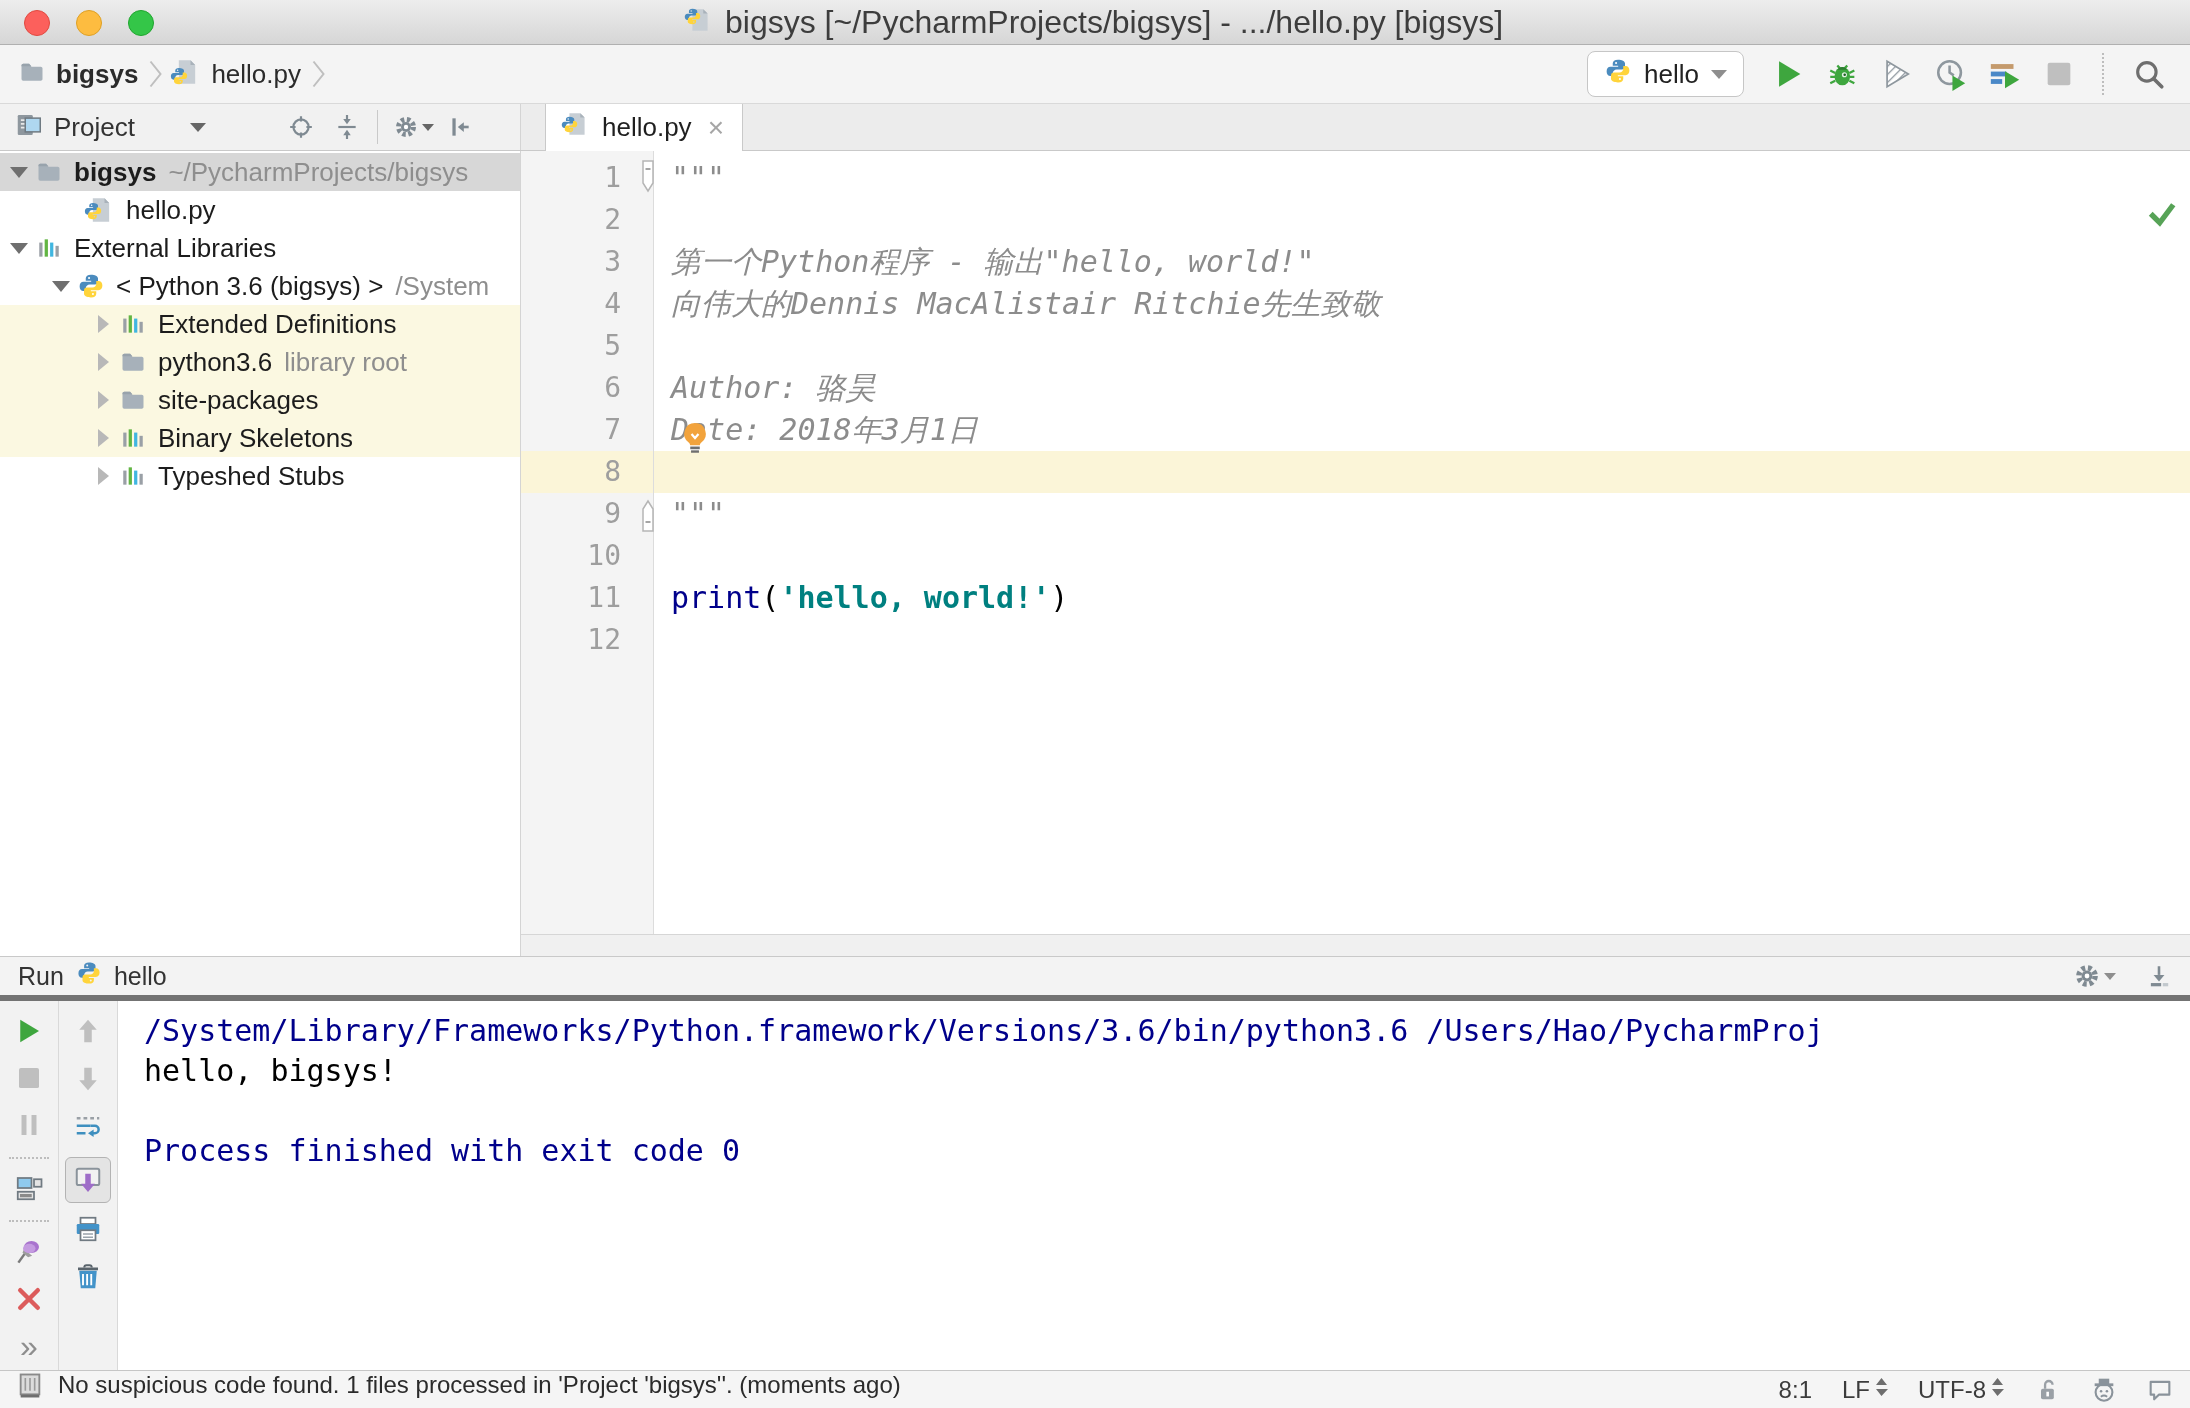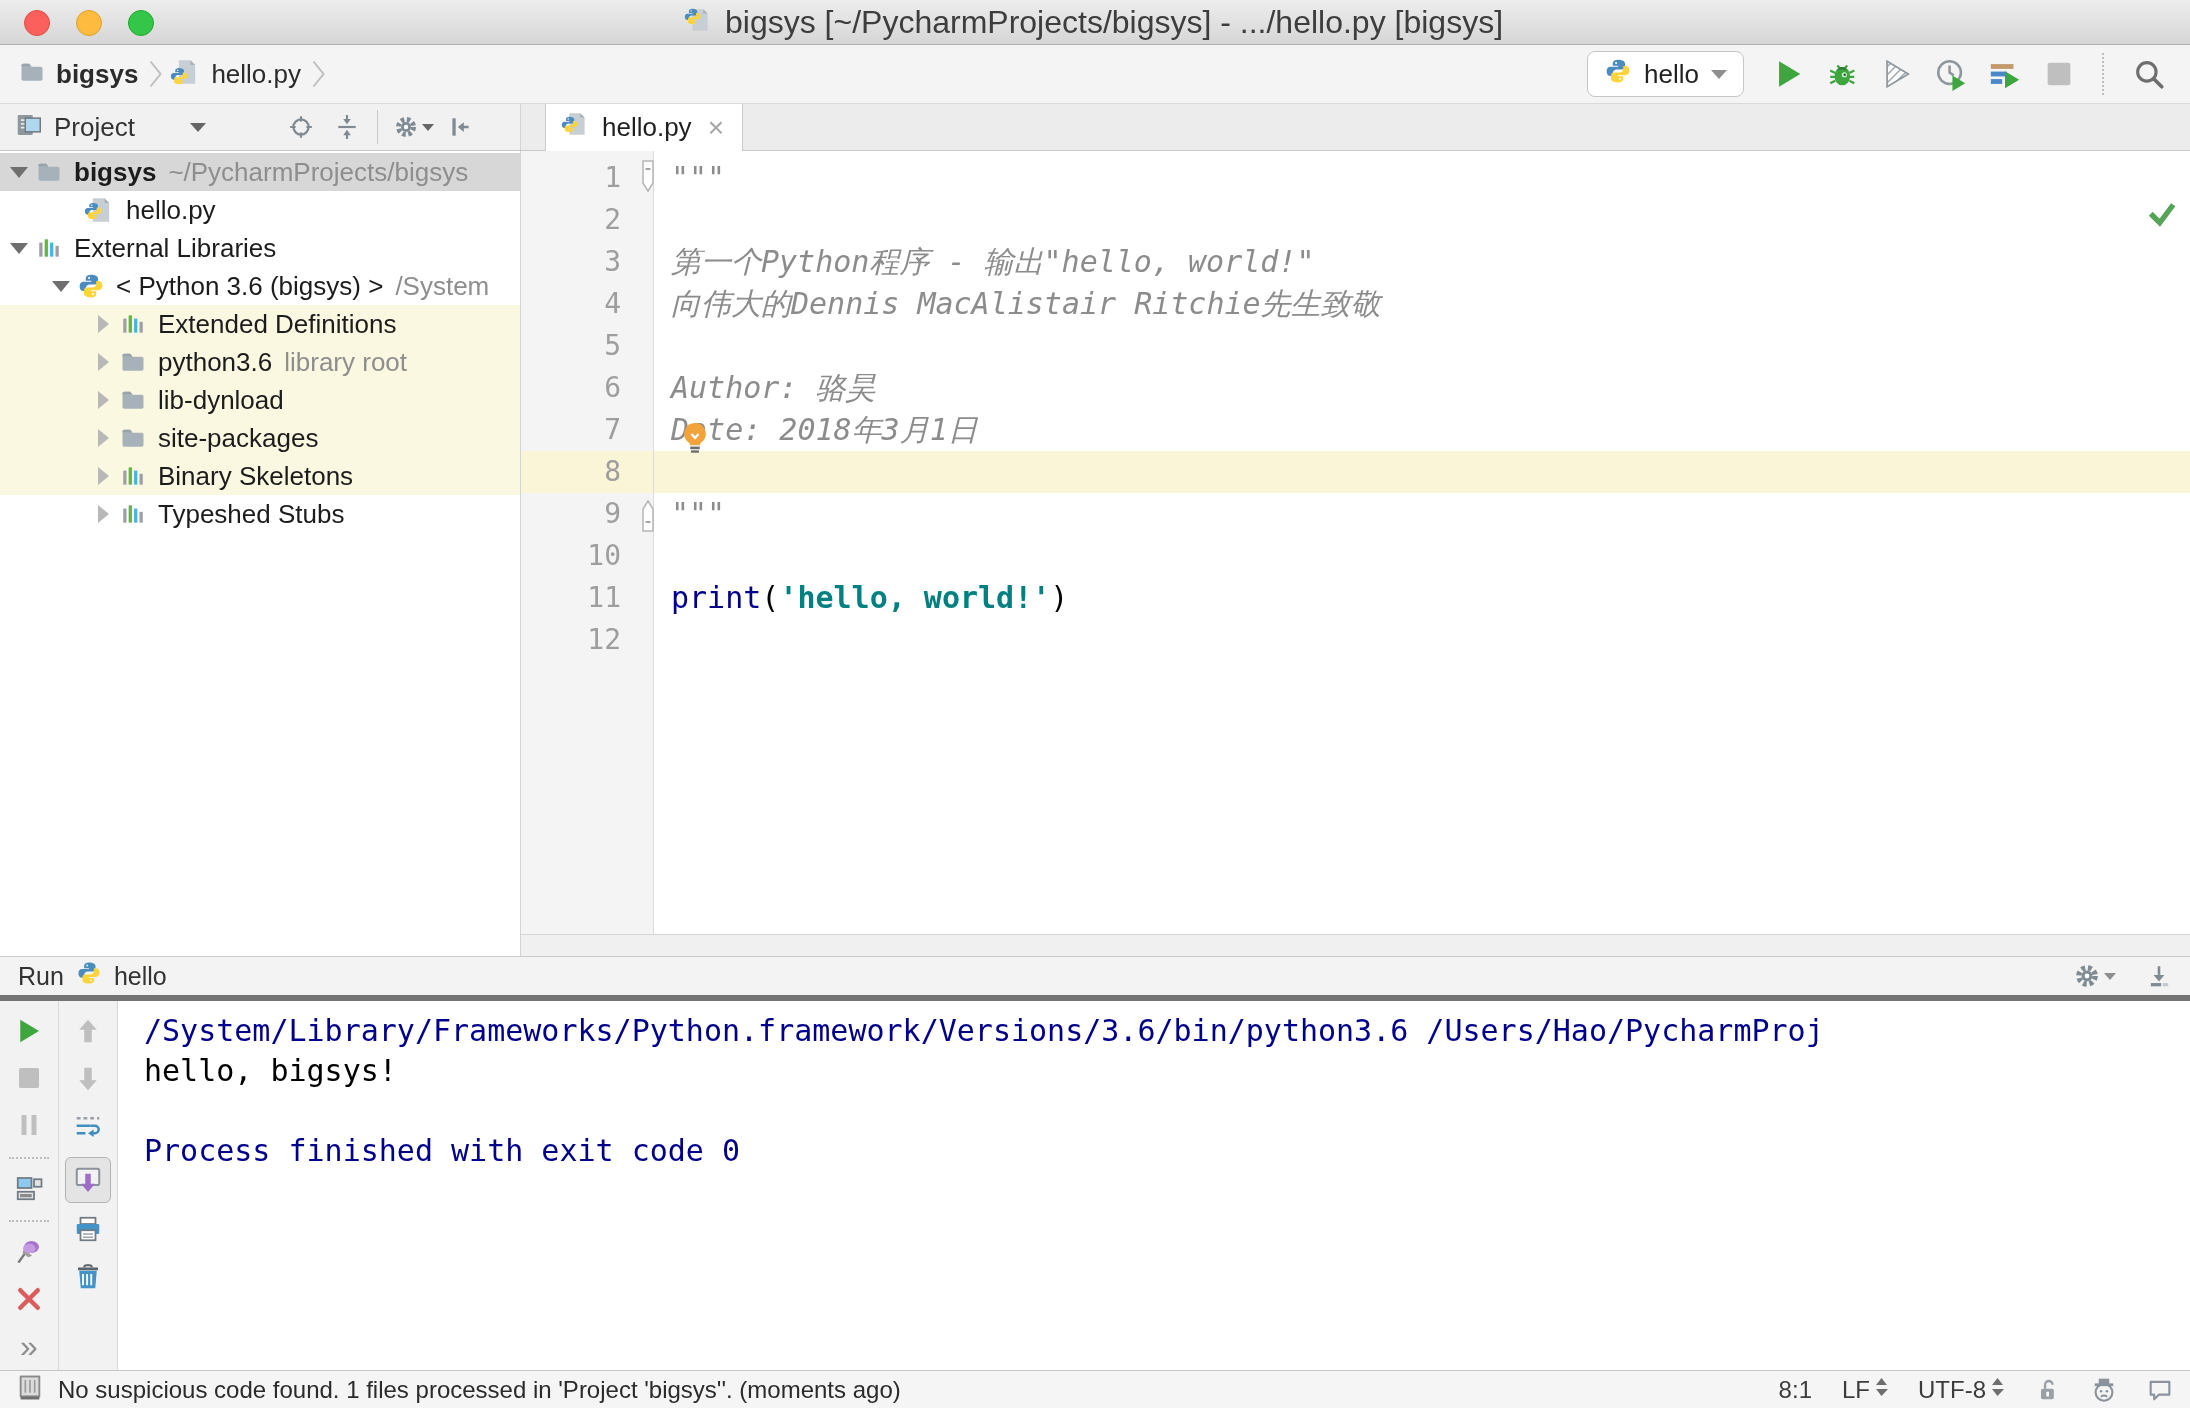--- a/index.html
+++ b/index.html
@@ -99,21 +99,21 @@
     margin-bottom:8px;box-sizing:border-box;}
   .h-sep-dotted{width:40px;height:0;border-top:2px dotted #BDBDBD;margin:2px 0 12px;}
   .more-glyph{font-size:32px;color:#8E8E8E;line-height:32px;}
   .console{flex:1;background:#fff;overflow:hidden;padding:10px 0 0 26px;}
   .cline{font-size:30px;line-height:40px;white-space:pre;font-family:"DejaVu Sans Mono",monospace;}
   .c-sys{color:#00008B;}
   .c-out{color:#000;}
 
   
   .statusbar{position:absolute;left:0;right:0;bottom:0;height:38px;background:#F5F5F5;
-    border-top:1px solid #C6C6C6;display:flex;align-items:center;padding:0 16px;box-sizing:border-box;
+    border-top:1px solid #C6C6C6;display:flex;padding:0 16px;box-sizing:border-box;
     font-size:24px;color:#2B2B2B;gap:14px;}
   .sb-right{margin-left:auto;display:flex;align-items:center;gap:30px;color:#3C3C3C;}
   .sb-widget{display:flex;align-items:center;gap:5px;}
 </style>
 </head>
 <body>
 
 <div class="app">
 
   <div class="titlebar">
@@ -360,32 +360,20 @@
             <i></i>
           </span>
           <span class="ticon">
             <svg width="28" height="28" viewBox="0 0 24 24">
               <path fill="#A7B1BA" d="M3 6.5C3 5.7 3.7 5 4.5 5h5l2 2.5h8c.8 0 1.5.7 1.5 1.5v9c0 .8-.7 1.5-1.5 1.5h-15A1.5 1.5 0 0 1 3 18z"></path>
               <path fill="#98A3AC" d="M3 7h8.5l-2-2h-5A1.5 1.5 0 0 0 3 6.5z"></path>
             </svg>
           </span>
           <span class="tlabel">python3.6</span>
           <span class="thint">library root</span>
-        </div>
-        <div class="treerow bg-scope" style="padding-left: 88px;">
-          <span class="tri tri-closed">
-            <i></i>
-          </span>
-          <span class="ticon">
-            <svg width="28" height="28" viewBox="0 0 24 24">
-              <path fill="#A7B1BA" d="M3 6.5C3 5.7 3.7 5 4.5 5h5l2 2.5h8c.8 0 1.5.7 1.5 1.5v9c0 .8-.7 1.5-1.5 1.5h-15A1.5 1.5 0 0 1 3 18z"></path>
-              <path fill="#98A3AC" d="M3 7h8.5l-2-2h-5A1.5 1.5 0 0 0 3 6.5z"></path>
-            </svg>
-          </span>
-          <span class="tlabel">lib-dynload</span>
         </div>
         <div class="treerow bg-scope" style="padding-left: 88px;">
           <span class="tri tri-closed">
             <i></i>
           </span>
           <span class="ticon">
             <svg width="28" height="28" viewBox="0 0 24 24">
               <path fill="#A7B1BA" d="M3 6.5C3 5.7 3.7 5 4.5 5h5l2 2.5h8c.8 0 1.5.7 1.5 1.5v9c0 .8-.7 1.5-1.5 1.5h-15A1.5 1.5 0 0 1 3 18z"></path>
               <path fill="#98A3AC" d="M3 7h8.5l-2-2h-5A1.5 1.5 0 0 0 3 6.5z"></path>
             </svg>

